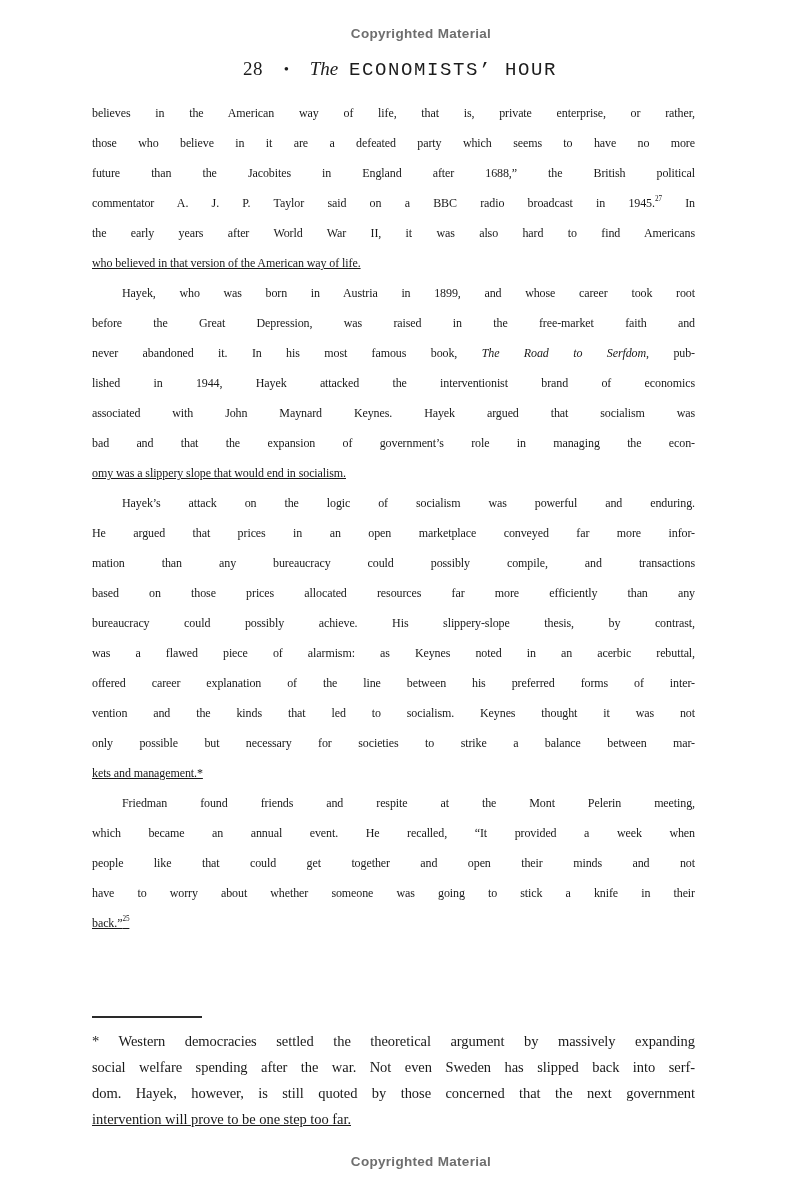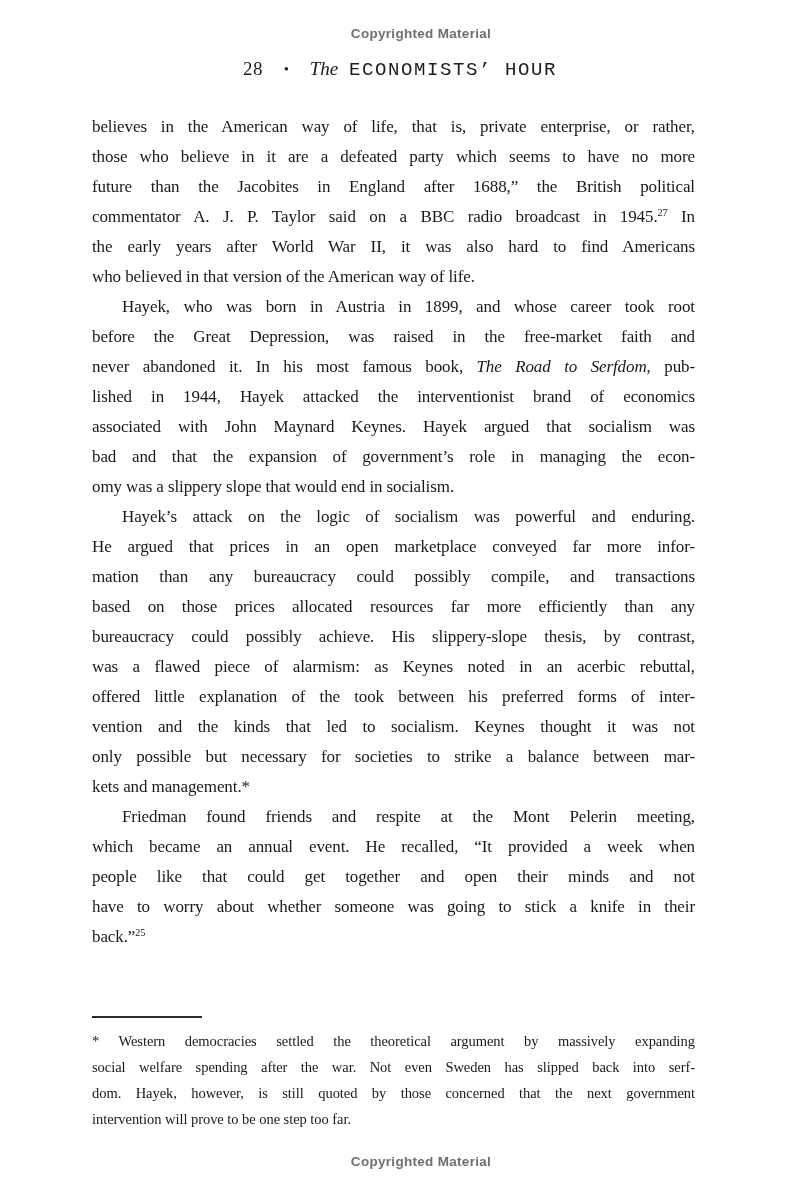--- a/index.html
+++ b/index.html
@@ -32,32 +32,32 @@
     font-size: 19px;
     color: #1c1c1c;
     white-space: nowrap;
   }
   .header .pagenum { letter-spacing: 0.5px; }
   .header .bullet { margin: 0 16px; font-size: 15px; vertical-align: 1px; }
   .header .hdr-italic { font-style: italic; margin-right: 6px; font-family: Liberation Serif, serif; }
   .header .hdr-caps { letter-spacing: 1.6px; font-family: Liberation Mono, monospace; }
   .body-text {
     position: absolute;
-    top: 112px; left: 92px;
+    top: 98px; left: 92px;
     width: 603px;
-    font-size: 17px;
+    font-size: 12px;
     letter-spacing: -0.1px;
     line-height: 30px;
   }
   .line {
     text-align: justify;
     text-align-last: justify;
     white-space: normal;
   }
-  .line.last { text-align-last: left; }
+  .line.last { text-align-last: left; text-decoration: underline; }
   .line.indent { text-indent: 30px; }
   sup { font-size: 0.6em; line-height: 0; vertical-align: 6px; }
   .footnote-rule {
     position: absolute;
     top: 1016px; left: 92px;
     width: 110px; height: 0;
     border-top: 2px solid #2a2a2a;
   }
   .footnote-text {
     position: absolute;
@@ -100,21 +100,21 @@
         <div class="line"><span>bad and that the expansion of government’s role in managing the econ-</span></div>
         <div class="line last"><span>omy was a slippery slope that would end in socialism.</span></div>
       </div>
       <div class="paragraph">
         <div class="line indent"><span>Hayek’s attack on the logic of socialism was powerful and enduring.</span></div>
         <div class="line"><span>He argued that prices in an open marketplace conveyed far more infor-</span></div>
         <div class="line"><span>mation than any bureaucracy could possibly compile, and transactions</span></div>
         <div class="line"><span>based on those prices allocated resources far more efficiently than any</span></div>
         <div class="line"><span>bureaucracy could possibly achieve. His slippery-slope thesis, by contrast,</span></div>
         <div class="line"><span>was a flawed piece of alarmism: as Keynes noted in an acerbic rebuttal,</span></div>
-        <div class="line"><span>offered little explanation of the took between his preferred forms of inter-</span></div>
+        <div class="line"><span>offered career explanation of the line between his preferred forms of inter-</span></div>
         <div class="line"><span>vention and the kinds that led to socialism. Keynes thought it was not</span></div>
         <div class="line"><span>only possible but necessary for societies to strike a balance between mar-</span></div>
         <div class="line last"><span>kets and management.*</span></div>
       </div>
       <div class="paragraph">
         <div class="line indent"><span>Friedman found friends and respite at the Mont Pelerin meeting,</span></div>
         <div class="line"><span>which became an annual event. He recalled, “It provided a week when</span></div>
         <div class="line"><span>people like that could get together and open their minds and not</span></div>
         <div class="line"><span>have to worry about whether someone was going to stick a knife in their</span></div>
         <div class="line last"><span>back.”</span><sup>25</sup></div>

